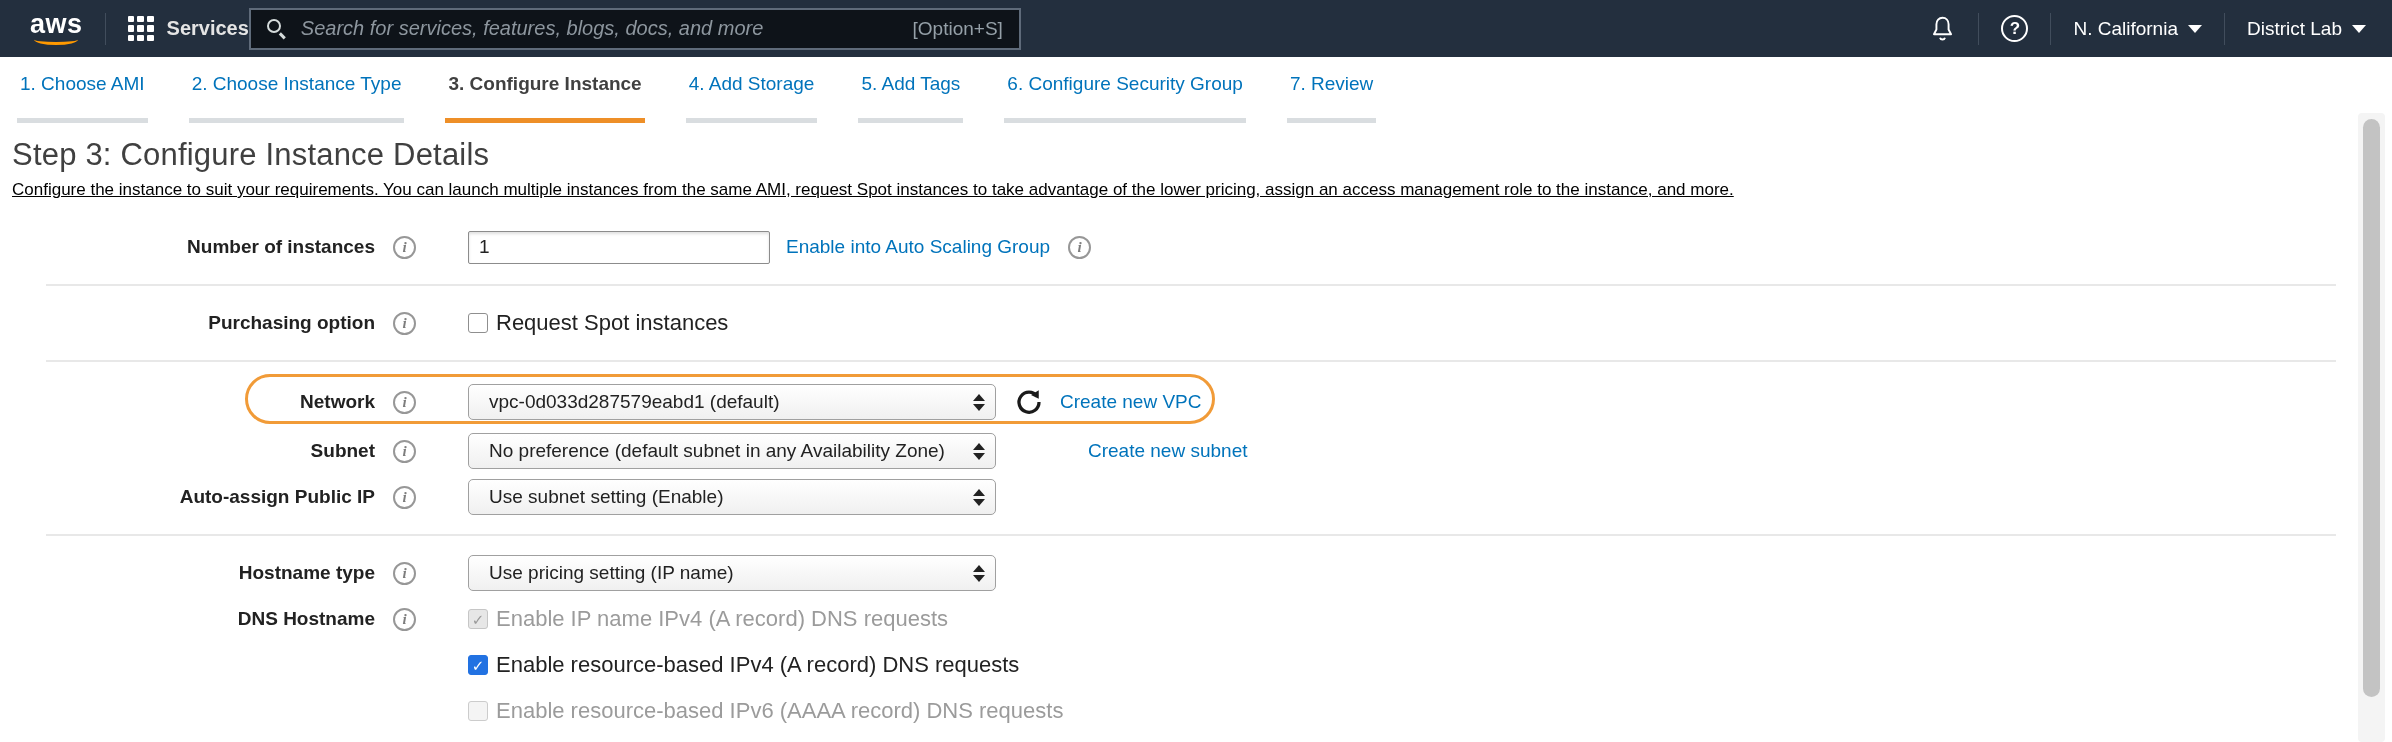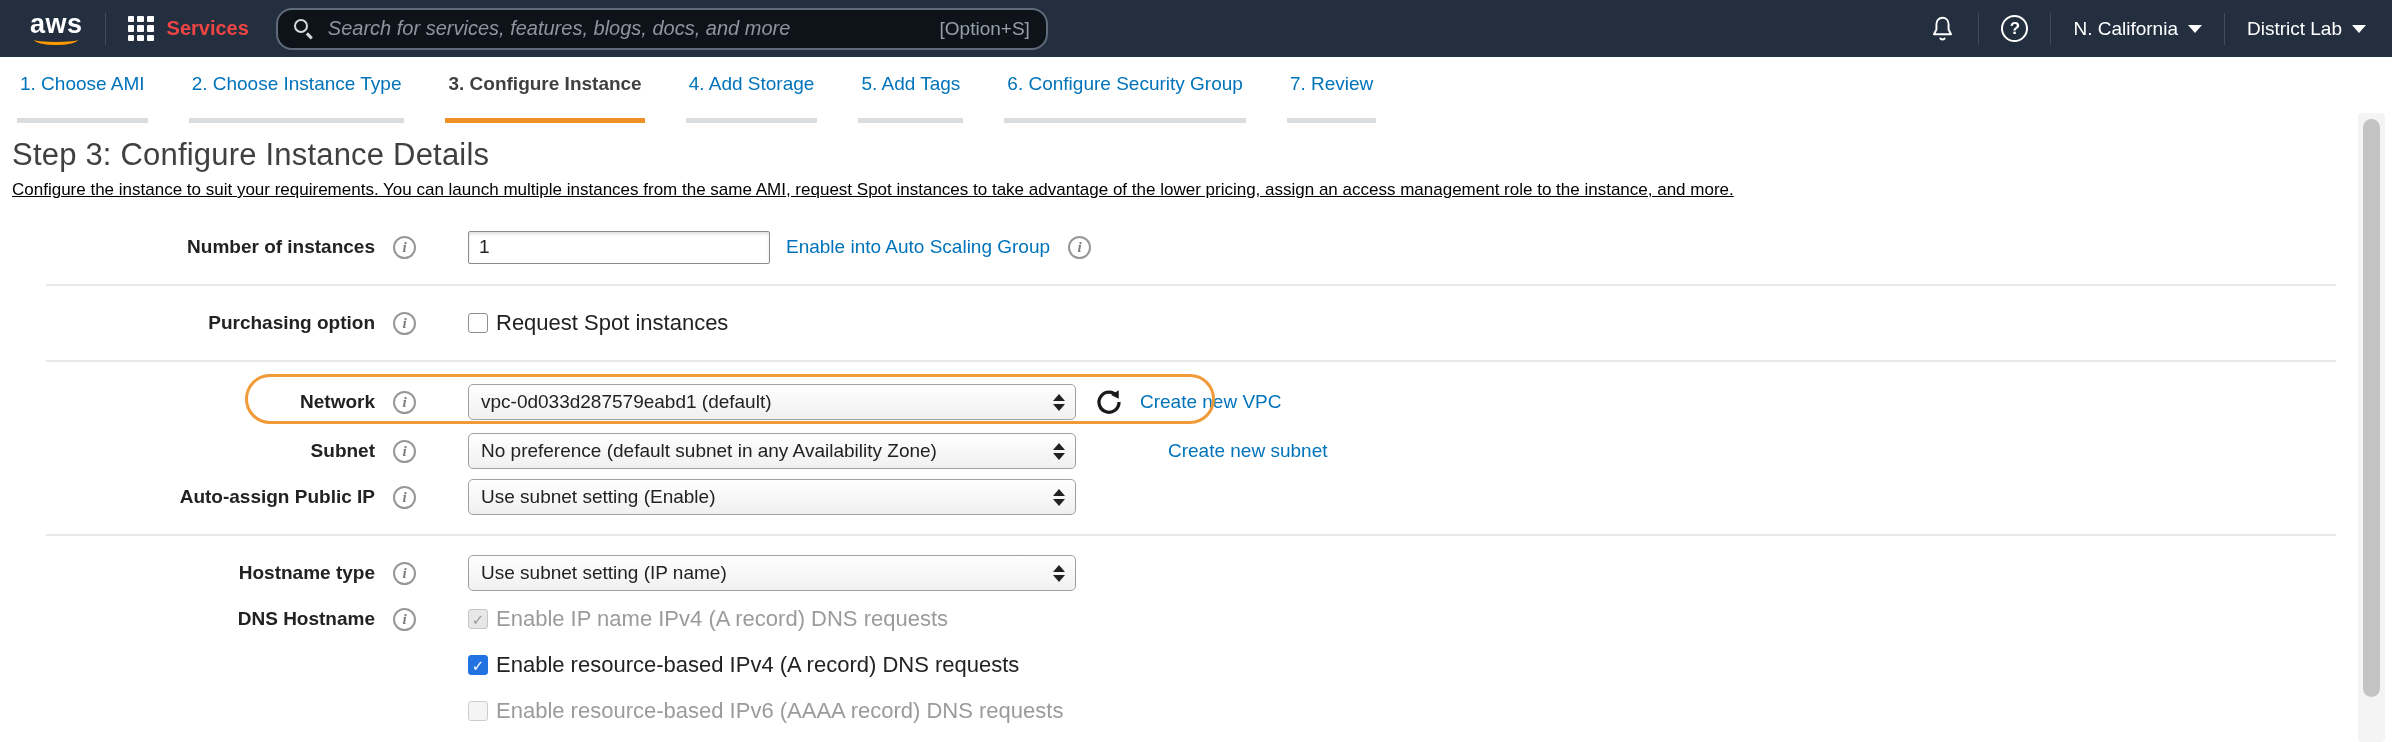--- a/index.html
+++ b/index.html
@@ -17,23 +17,23 @@
   .topbar{height:57px;background:var(--header-bg);display:flex;align-items:center;
     padding:0 26px 0 30px;justify-content:center;}
   .aws-logo{display:flex;flex-direction:column;align-items:center;cursor:pointer;}
   .aws-text{color:#fff;font-weight:700;font-size:27px;line-height:0.95;letter-spacing:0.5px;}
   .aws-smile{display:block;width:44px;height:11px;border-bottom:3px solid var(--logo-orange);
     border-radius:0 0 50% 50%;margin-top:-3px;}
   .vdiv{width:1px;height:32px;background:#414d5c;margin:0 22px;}
   .grid-icon{width:26px;height:26px;display:grid;grid-template-columns:repeat(3,1fr);
     grid-template-rows:repeat(3,1fr);gap:3px;}
   .grid-icon i{background:#fff;border-radius:1px;}
-  .services{color:#ef4444;font-weight:700;font-size:20px;margin-left:13px;}
-  .searchbox{margin-left:27px;width:772px;height:42px;background:#0e1319;
-    border:2px solid #5f6b7a;border-radius:16px;display:flex;align-items:center;
+  .services{color:#e5e5e5;font-weight:700;font-size:20px;margin-left:13px;}
+  .searchbox{width:772px;height:42px;background:#0e1319;
+    border:2px solid #5f6b7a;border-radius:0;display:flex;align-items:center;
     padding:0 16px;}
   .search-glass{flex:none;width:20px;height:20px;position:relative;}
   .search-glass b{position:absolute;left:0;top:0;width:14px;height:14px;border:2.5px solid #d5dbdb;
     border-radius:50%;}
   .search-glass i{position:absolute;left:13px;top:13px;width:7px;height:2.5px;background:#d5dbdb;
     transform:rotate(45deg);transform-origin:left center;}
   .search-input{flex:1;background:transparent;border:none;outline:none;color:#eee;
     font-style:italic;font-size:20px;margin-left:14px;font-family:inherit;}
   .search-input::placeholder{color:#8d969e;opacity:1;}
   .search-shortcut{color:#95a0a8;font-size:19px;margin-left:12px;}
@@ -66,23 +66,23 @@
     margin-left:18px;display:flex;align-items:center;justify-content:center;
     color:#7d7d7d;font-family:"Liberation Serif","DejaVu Serif",serif;
     font-style:italic;font-weight:700;font-size:15px;cursor:pointer;}
   .ctrl{margin-left:52px;display:flex;align-items:center;}
   .text-input{width:302px;height:33px;border:1px solid #8c8c8c;border-radius:2px;
     box-shadow:inset 0 2px 3px rgba(0,0,0,.12);font-size:19px;padding:0 10px;color:#222;
     font-family:inherit;outline:none;}
   .inline-link{color:var(--link-blue);font-size:19px;text-decoration:none;cursor:pointer;
     white-space:nowrap;}
   .ctrl .inline-link{margin-left:16px;}
-  .select{width:608px;height:36px;border:1px solid #a0a0a0;border-radius:5px;
+  .select{width:528px;height:36px;border:1px solid #a0a0a0;border-radius:5px;
     background:linear-gradient(#ffffff,#f0f0f0);display:flex;align-items:center;
-    padding:0 10px 0 12px;font-size:19px;color:#222;cursor:pointer;}
+    padding:0 10px 0 20px;font-size:19px;color:#222;cursor:pointer;}
   .select .sel-text{flex:1;min-width:0;overflow:hidden;white-space:nowrap;}
   .sel-arrows{flex:none;display:flex;flex-direction:column;align-items:center;margin-left:8px;}
   .sel-arrows i{display:block;width:0;height:0;border-left:6px solid transparent;
     border-right:6px solid transparent;}
   .sel-arrows .up{border-bottom:7px solid #222;margin-bottom:3px;}
   .sel-arrows .dn{border-top:7px solid #222;}
   .refresh-icon{margin-left:18px;cursor:pointer;display:flex;}
   .checkbox{flex:none;width:20px;height:20px;border:1px solid #8f8f8f;border-radius:3px;
     background:#fff;display:flex;align-items:center;justify-content:center;
     font-size:15px;line-height:1;cursor:pointer;}
@@ -250,21 +250,21 @@
     </span>
   </div>
 
   <hr class="divider">
 
   <div class="form-row">
     <span class="label-col">Hostname type</span>
     <span class="info-icon">i</span>
     <span class="ctrl">
       <span class="select">
-        <span class="sel-text">Use subnet setting (IP name)</span>
+        <span class="sel-text">Use pricing setting (IP name)</span>
         <span class="sel-arrows">
             <i class="up"></i>
             <i class="dn"></i>
           </span>
       </span>
     </span>
   </div>
 
   <div class="form-row">
     <span class="label-col">DNS Hostname</span>

